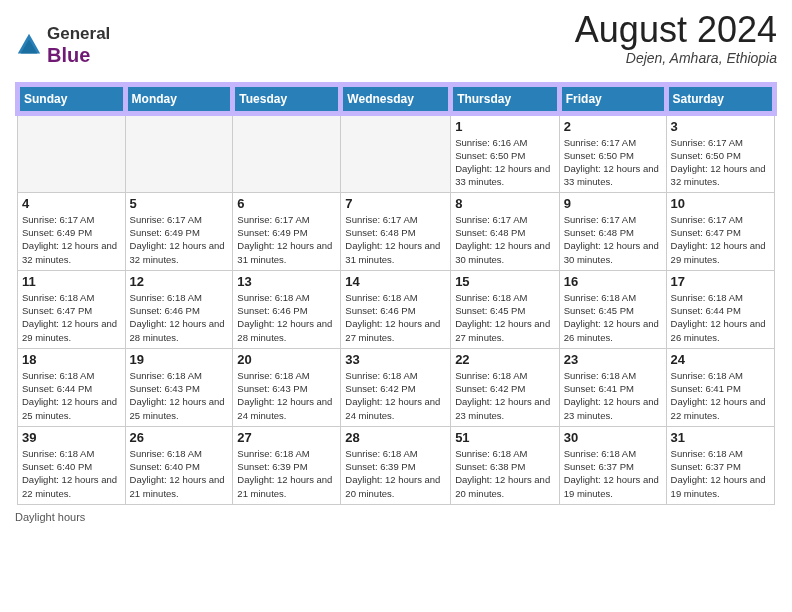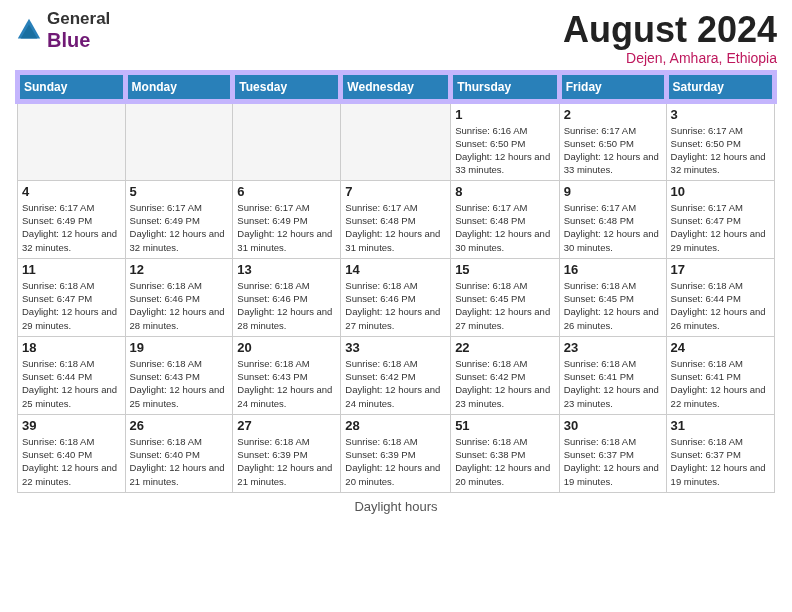--- a/index.html
+++ b/index.html
@@ -11,44 +11,45 @@
       overflow: hidden;
     }
     .page {
       width: 792px;
       min-height: 612px;
       padding: 10px 15px 10px 15px;
     }
     .header {
       display: flex;
       justify-content: space-between;
-      align-items: flex-start;
-      margin-bottom: 4px;
+      align-items: flex-end;
+      margin-bottom: 16px;
     }
     .logo {
       display: flex;
       align-items: center;
       gap: 4px;
     }
     .logo-icon {
       width: 28px;
       height: 28px;
     }
     .title-block {
       text-align: right;
     }
     .month-title {
       font-size: 36px;
-      font-weight: bold;
+      font-weight: normal;
       color: #222;
       line-height: 1.1;
     }
     .location {
       font-size: 14px;
-      color: #be185d;
+      color: #404040;
+      font-style: italic;
     }
     .calendar-table {
       width: 100%;
       border-collapse: collapse;
       font-size: 10px;
     }
     .calendar-table thead tr th {
       background: #2980b9;
       color: #fff;
       padding: 5px 4px;
@@ -77,23 +78,22 @@
       color: #222;
       margin-bottom: 2px;
     }
     .day-info {
       font-size: 9.5px;
       color: #333;
       line-height: 1.4;
     }
     .footer {
       margin-top: 6px;
-      font-size: 13px;
+      font-size: 11px;
       color: #555;
-      text-align: center;
     }
   </style>
 </head>
 <body>
 
 <div class="page">
   <div class="header">
     <div class="logo">
       <svg class="logo-icon" viewBox="0 0 40 40">
         <polygon points="20,4 36,32 4,32" fill="#2980b9"></polygon>

